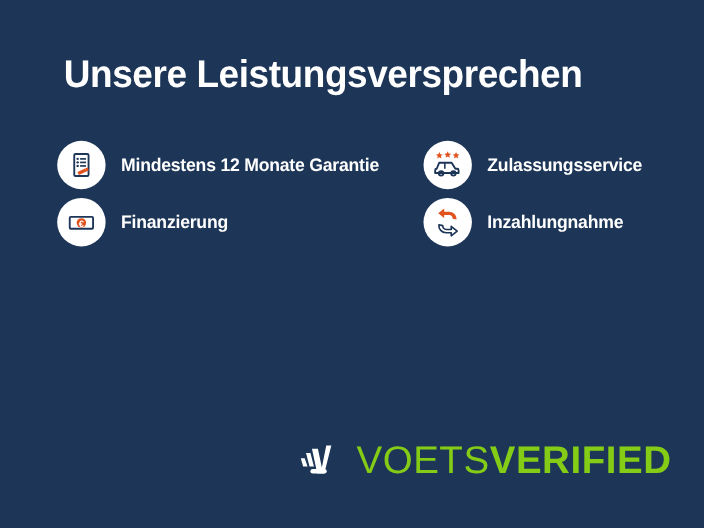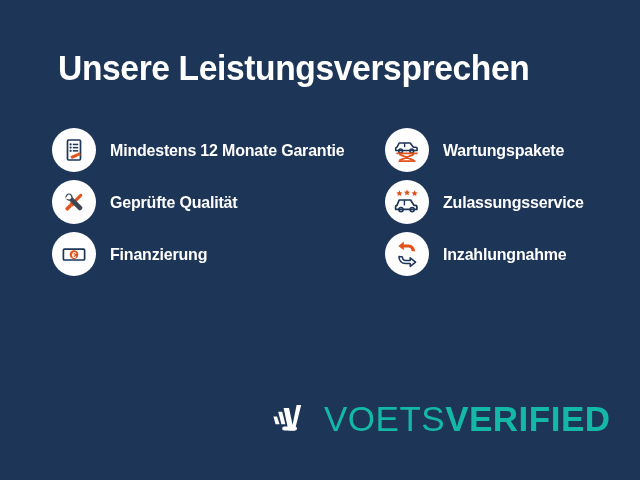--- a/index.html
+++ b/index.html
@@ -74,21 +74,21 @@
   #footer-logo {
     position: absolute;
     left: 268px;
     top: 396px;
     display: flex;
     align-items: center;
   }
   #logo-mark { flex: 0 0 auto; width: 46px; height: 46px; }
   #logo-wordmark {
     margin-left: 10px;
-    color: #14b8a6;
+    color: #84cc16;
     font-size: 35px;
     line-height: 38px;
     letter-spacing: 0.5px;
     white-space: nowrap;
   }
   #logo-word-light { font-weight: 300; }
   #logo-word-bold  { font-weight: bold; }
 </style>
 </head>
 <body>
@@ -109,70 +109,38 @@
           <rect x="13.8" y="8.7" width="5.4" height="1.5" fill="#1d3557"></rect>
           <rect x="13.8" y="11.9" width="5.4" height="1.5" fill="#1d3557"></rect>
           <rect x="13.8" y="15.1" width="5.4" height="1.5" fill="#1d3557"></rect>
           <path d="M11.4 21.3 L18.3 18.2 L19.6 20.9 L12.7 24.0 Z" fill="#e1521d"></path>
           <path d="M19.6 20.9 L21.8 19.9 L20.6 17.3 L18.3 18.2 Z" fill="#e1521d"></path>
         </svg>
       </span>
       <span class="benefit-label">Mindestens 12 Monate Garantie</span>
     </div>
 
-    <div class="benefit-row">
-      <span class="benefit-icon">
-        <svg width="30" height="30" viewBox="0 0 30 30">
-          <g transform="rotate(45 15 15)">
-            <rect x="13.6" y="4" width="2.9" height="13" rx="1.2" fill="#e1521d"></rect>
-            <rect x="12.8" y="16.4" width="4.5" height="3" rx="0.8" fill="#e1521d"></rect>
-            <rect x="13.3" y="19.1" width="3.5" height="7.2" rx="1.3" fill="#e1521d"></rect>
-          </g>
-          <g transform="rotate(-45 15 15)">
-            <path d="M15 4.4 a3.6 3.6 0 0 0 -2.4 6.3 v2.0 h4.8 v-2.0 A3.6 3.6 0 0 0 15 4.4 Z
-                     M13.4 5.8 l1.2 2.0 l-1.0 1.0 l-2.0 -1.2 A3.0 3.0 0 0 1 13.4 5.8 Z" fill="#3c4652"></path>
-            <rect x="12.6" y="12.2" width="4.8" height="13.4" rx="1.9" fill="#3c4652"></rect>
-            <circle cx="15" cy="8.0" r="2.3" fill="#ffffff"></circle>
-          </g>
-        </svg>
-      </span>
-      <span class="benefit-label">Geprüfte Qualität</span>
-    </div>
 
     <div class="benefit-row">
       <span class="benefit-icon">
         <svg width="30" height="30" viewBox="0 0 30 30">
           <rect x="4.4" y="10.2" width="21.2" height="10.8" rx="1" fill="none" stroke="#1d3557" stroke-width="1.7"></rect>
           <circle cx="15" cy="15.6" r="4.3" fill="#e1521d"></circle>
           <text x="15" y="19.0" font-family="'Liberation Sans',sans-serif" font-size="8.4" font-weight="bold" fill="#ffffff" text-anchor="middle">€</text>
         </svg>
       </span>
       <span class="benefit-label">Finanzierung</span>
     </div>
 
 
 
   </div>
 
   <div class="column" id="column-right">
 
-    <div class="benefit-row">
-      <span class="benefit-icon">
-        <svg width="30" height="30" viewBox="0 0 30 30">
-          <path d="M5.0 12.2 L7.2 8.0 h11.0 l3.2 4.2 h2.4 a1.3 1.3 0 0 1 1.3 1.3 v2.0 H3.7 v-2.0 a1.3 1.3 0 0 1 1.3 -1.3 Z" fill="none" stroke="#1d3557" stroke-width="1.6" stroke-linejoin="round"></path>
-          <line x1="12.6" y1="8.0" x2="12.6" y2="12.2" stroke="#1d3557" stroke-width="1.4"></line>
-          <circle cx="8.6" cy="16.0" r="1.9" fill="none" stroke="#1d3557" stroke-width="1.5"></circle>
-          <circle cx="19.8" cy="16.0" r="1.9" fill="none" stroke="#1d3557" stroke-width="1.5"></circle>
-          <rect x="4.2" y="17.4" width="21.6" height="1.9" rx="0.8" fill="#e1521d"></rect>
-          <path d="M8.0 19.6 L21.2 25.2 M21.2 19.6 L8.0 25.2" stroke="#e1521d" stroke-width="1.9" stroke-linecap="round"></path>
-          <rect x="6.4" y="25.3" width="17.2" height="1.8" rx="0.8" fill="#e1521d"></rect>
-        </svg>
-      </span>
-      <span class="benefit-label">Wartungspakete</span>
-    </div>
 
 
     <div class="benefit-row">
       <span class="benefit-icon">
         <svg width="30" height="30" viewBox="0 0 30 30">
           <g fill="#e1521d">
             <polygon points="7.4,3.2 8.3,5.2 10.5,5.4 8.8,6.9 9.3,9.1 7.4,7.9 5.5,9.1 6.0,6.9 4.3,5.4 6.5,5.2"></polygon>
             <polygon points="15.0,2.6 15.9,4.6 18.1,4.8 16.4,6.3 16.9,8.5 15.0,7.3 13.1,8.5 13.6,6.3 11.9,4.8 14.1,4.6"></polygon>
             <polygon points="22.6,3.2 23.5,5.2 25.7,5.4 24.0,6.9 24.5,9.1 22.6,7.9 20.7,9.1 21.2,6.9 19.5,5.4 21.7,5.2"></polygon>
           </g>

